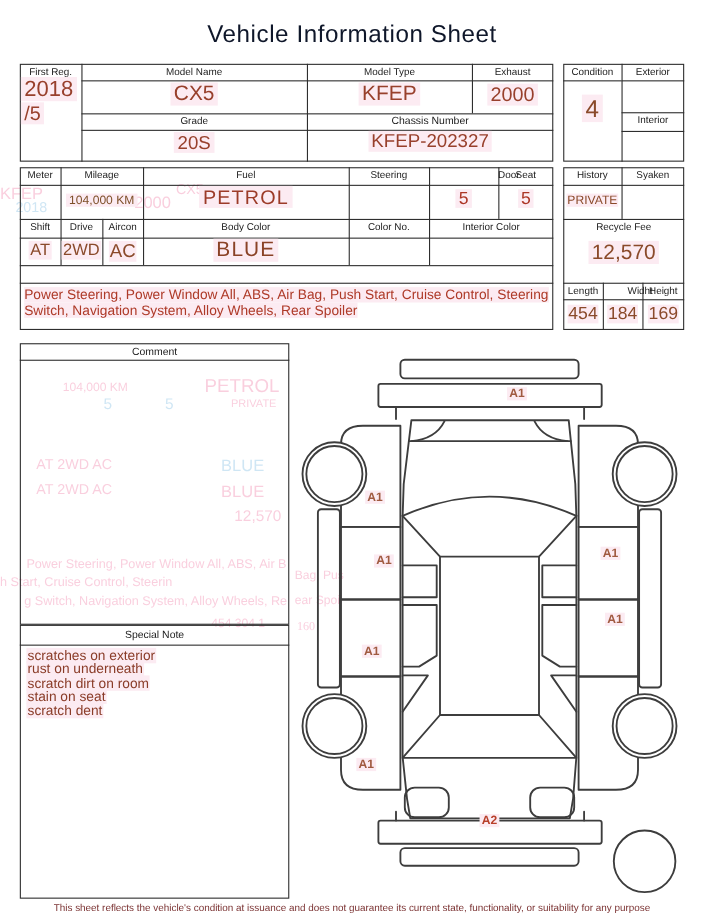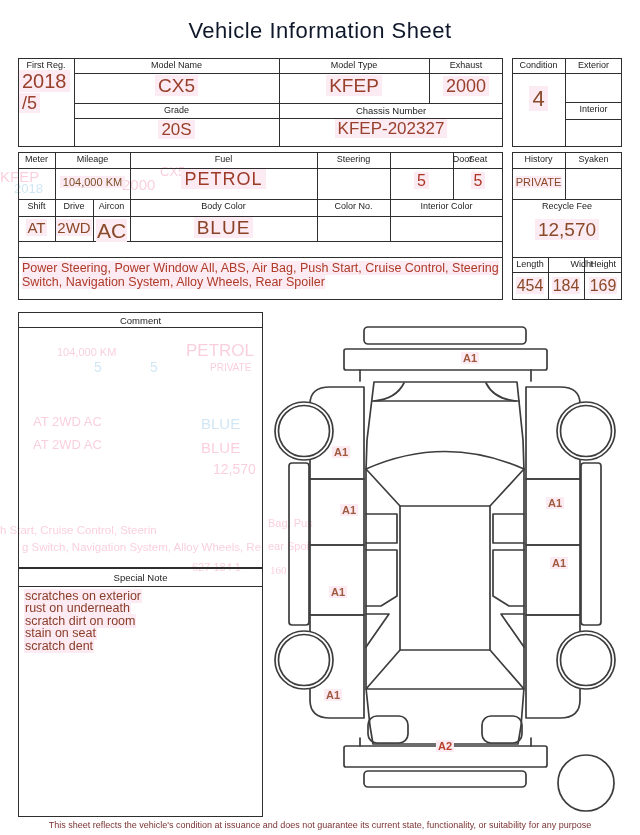--- a/index.html
+++ b/index.html
@@ -42,23 +42,24 @@
   <div class="ghost" style="left:57px;top:346px;font-size:11px;">104,000 KM</div>
   <div class="ghostc" style="left:94px;top:359px;font-size:14px;">5</div>
   <div class="ghostc" style="left:150px;top:359px;font-size:14px;">5</div>
   <div class="ghost" style="left:186px;top:341px;font-size:17px;">PETROL</div>
   <div class="ghost" style="left:210px;top:362px;font-size:10px;">PRIVATE</div>
   <div class="ghost" style="left:33px;top:414px;font-size:13px;">AT   2WD   AC</div>
   <div class="ghost" style="left:33px;top:437px;font-size:13px;">AT   2WD   AC</div>
   <div class="ghostc" style="left:201px;top:415px;font-size:15px;">BLUE</div>
   <div class="ghost" style="left:201px;top:439px;font-size:15px;">BLUE</div>
   <div class="ghost" style="left:213px;top:461px;font-size:14px;">12,570</div>
+  <div class="ghost" style="left:24px;top:507px;font-size:11.5px;">Power Steering, Power Window  All, ABS, Air B</div>
   <div class="ghost" style="left:0px;top:524px;font-size:11.5px;">h Start, Cruise Control, Steerin</div>
   <div class="ghost" style="left:22px;top:541px;font-size:11.5px;">g Switch, Navigation System, Alloy Wheels, Re</div>
-  <div class="ghost" style="left:192px;top:561px;font-size:11px;">627   184   1</div>
+  <div class="ghost" style="left:192px;top:561px;font-size:11px;">454   304   1</div>
   <div class="ghost" style="left:268px;top:517px;font-size:11px;">Bag, Pus</div>
   <div class="ghost" style="left:268px;top:540px;font-size:11px;">ear Spoil</div>
   <div class="ghost" style="left:270px;top:564px;font-size:11px;font-family:Liberation Serif, serif;">160</div>
 
   <div class="box" style="left:18px;top:58px;width:485px;height:89px;"></div>
   <div class="vline" style="left:74px;top:58px;height:89px;"></div>
   <div class="vline" style="left:279px;top:58px;height:89px;"></div>
   <div class="vline" style="left:429px;top:58px;height:45px;"></div>
   <div class="hline" style="left:74px;top:73px;width:429px;"></div>
   <div class="hline" style="left:74px;top:103px;width:429px;"></div>
@@ -122,21 +123,21 @@
 
   <div class="lbl" style="left:18px;top:201px;width:37px;">Shift</div>
   <div class="lbl" style="left:55px;top:201px;width:38px;">Drive</div>
   <div class="lbl" style="left:93px;top:201px;width:37px;">Aircon</div>
   <div class="lbl" style="left:130px;top:201px;width:187px;">Body Color</div>
   <div class="lbl" style="left:317px;top:201px;width:73px;">Color No.</div>
   <div class="lbl" style="left:390px;top:201px;width:113px;">Interior Color</div>
 
   <div class="val" style="left:18px;top:219px;width:37px;font-size:15px;"><span class="hl" style="padding:0 1px;">AT</span></div>
   <div class="val" style="left:55px;top:219px;width:38px;font-size:15px;"><span class="hl" style="padding:0 1px;">2WD</span></div>
-  <div class="val" style="left:93px;top:219px;width:37px;font-size:21px;text-align:center;"><span class="hl" style="padding:0 1px;">AC</span></div>
+  <div class="val" style="left:93px;top:219px;width:37px;font-size:17px;text-align:center;"><span class="hl" style="padding:0 1px;">AC</span></div>
   <div class="val" style="left:130px;top:217px;width:187px;font-size:19px;color:#8a4226;letter-spacing:1px;"><span class="hl">BLUE</span></div>
   <div class="val" style="left:317px;top:222px;width:73px;font-size:12px;"></div>
   <div class="val" style="left:390px;top:222px;width:113px;font-size:12px;"></div>
 
   <div class="equip"><span class="hl" style="padding:0;box-decoration-break:clone;">Power Steering, Power Window  All, ABS, Air Bag, Push Start, Cruise Control, Steering Switch, Navigation System, Alloy Wheels, Rear Spoiler</span></div>
 
   <div class="box" style="left:512px;top:152px;width:110px;height:148px;"></div>
   <div class="vline" style="left:565px;top:152px;height:47px;"></div>
   <div class="hline" style="left:512px;top:168px;width:110px;"></div>
   <div class="hline" style="left:512px;top:199px;width:110px;"></div>

